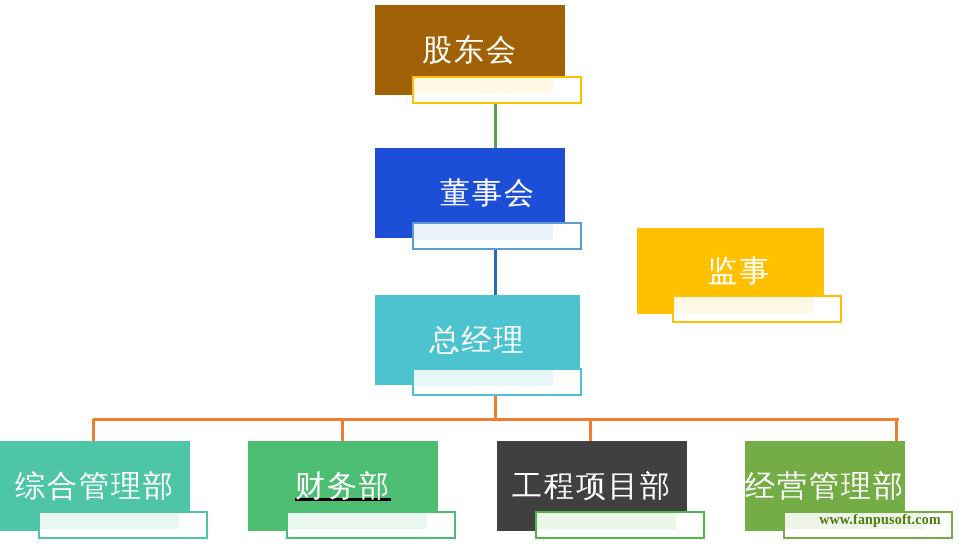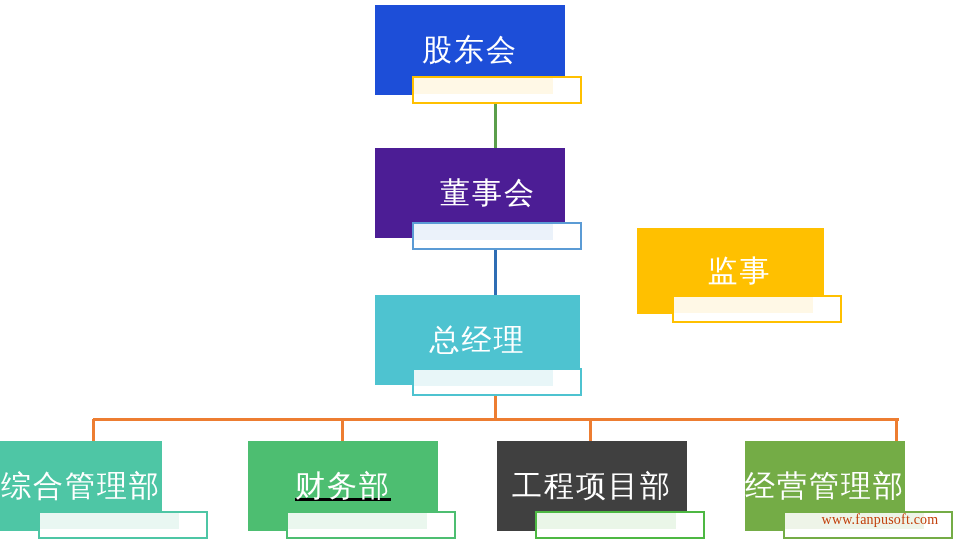--- a/index.html
+++ b/index.html
@@ -95,23 +95,23 @@
     line-height: 1;
     color: #e8552a;
     letter-spacing: 0px;
     background: linear-gradient(180deg, #f05a28 0%, #e03a1c 100%);
     -webkit-background-clip: text;
     background-clip: text;
     -webkit-text-fill-color: transparent;
   }
   .wm-url {
     font-size: 14px;
-    color: #c2410c;
+    color: #4d7c0f;
     font-family: "Liberation Serif", "DejaVu Serif", serif;
-    font-weight: normal;
+    font-weight: bold;
     letter-spacing: 0.2px;
     line-height: 1.2;
     margin-top: 1px;
   }
 </style>
 </head>
 <body>
 
 <div id="org-chart">
 
@@ -121,29 +121,29 @@
       <div class="connector conn-v" style="background: rgb(237, 125, 49); left: 494px; top: 396px; height: 24px;"></div>
       <div class="connector conn-h" style="background: rgb(237, 125, 49); left: 93px; top: 418px; width: 806px;"></div>
       <div class="connector conn-v" style="background: rgb(237, 125, 49); left: 92px; top: 419px; height: 23px;"></div>
       <div class="connector conn-v" style="background: rgb(237, 125, 49); left: 341px; top: 419px; height: 23px;"></div>
       <div class="connector conn-v" style="background: rgb(237, 125, 49); left: 589px; top: 419px; height: 23px;"></div>
       <div class="connector conn-v" style="background: rgb(237, 125, 49); left: 895px; top: 419px; height: 23px;"></div>
     </div>
 
   <div id="node-layer">
       <div class="node" style="left: 0px; top: 0px;">
-        <div class="node-main" style="left: 375px; top: 5px; width: 190px; height: 90px; background: #1d4ed8;">
+        <div class="node-main" style="left: 375px; top: 5px; width: 190px; height: 90px; background: #a16207;">
           <span class="node-title">股东会</span>
         </div>
         <div class="node-sub" style="left: 412px; top: 76px; width: 170px; height: 28px; border-color: rgb(255, 192, 0);">
           <div class="node-sub-fill" style="background: rgb(255, 248, 230);"></div>
         </div>
       </div>
       <div class="node" style="left: 0px; top: 0px;">
-        <div class="node-main" style="left: 375px; top: 148px; width: 190px; height: 90px; background: #4c1d95; padding-left: 36px;">
+        <div class="node-main" style="left: 375px; top: 148px; width: 190px; height: 90px; background: #1d4ed8; padding-left: 36px;">
           <span class="node-title">董事会</span>
         </div>
         <div class="node-sub" style="left: 412px; top: 222px; width: 170px; height: 28px; border-color: rgb(91, 155, 213);">
           <div class="node-sub-fill" style="background: rgb(235, 242, 250);"></div>
         </div>
       </div>
       <div class="node" style="left: 0px; top: 0px;">
         <div class="node-main" style="left: 375px; top: 295px; width: 205px; height: 90px; background: rgb(78, 195, 208);">
           <span class="node-title">总经理</span>
         </div>
@@ -153,21 +153,21 @@
       </div>
       <div class="node" style="left: 0px; top: 0px;">
         <div class="node-main" style="left: 637px; top: 228px; width: 187px; height: 86px; background: rgb(255, 192, 0); padding-left: 18px;">
           <span class="node-title">监事</span>
         </div>
         <div class="node-sub" style="left: 672px; top: 295px; width: 170px; height: 28px; border-color: rgb(255, 192, 0);">
           <div class="node-sub-fill" style="background: rgb(255, 248, 230);"></div>
         </div>
       </div>
       <div class="node" style="left: 0px; top: 0px;">
-        <div class="node-main" style="left: 0px; top: 441px; width: 162px; height: 90px; background: rgb(78, 198, 165);">
+        <div class="node-main" style="left: 0px; top: 441px; width: 190px; height: 90px; background: rgb(78, 198, 165);">
           <span class="node-title">综合管理部</span>
         </div>
         <div class="node-sub" style="left: 38px; top: 511px; width: 170px; height: 28px; border-color: rgb(78, 198, 165);">
           <div class="node-sub-fill" style="background: rgb(233, 247, 242);"></div>
         </div>
       </div>
       <div class="node" style="left: 0px; top: 0px;">
         <div class="node-main" style="left: 248px; top: 441px; width: 190px; height: 90px; background: rgb(77, 190, 113); text-decoration: underline;">
           <span class="node-title">财务部</span>
         </div>

